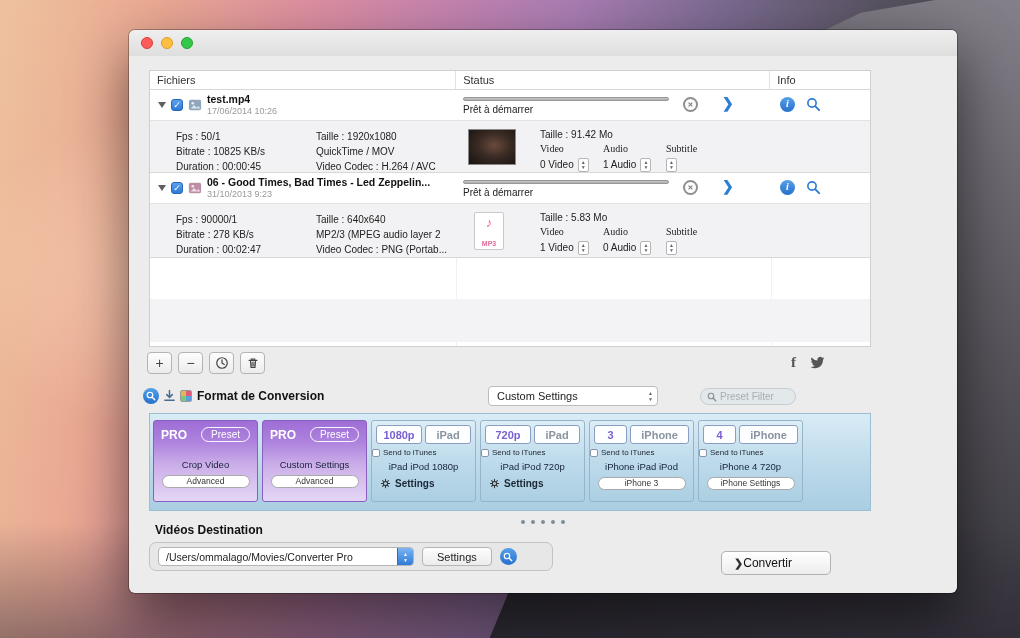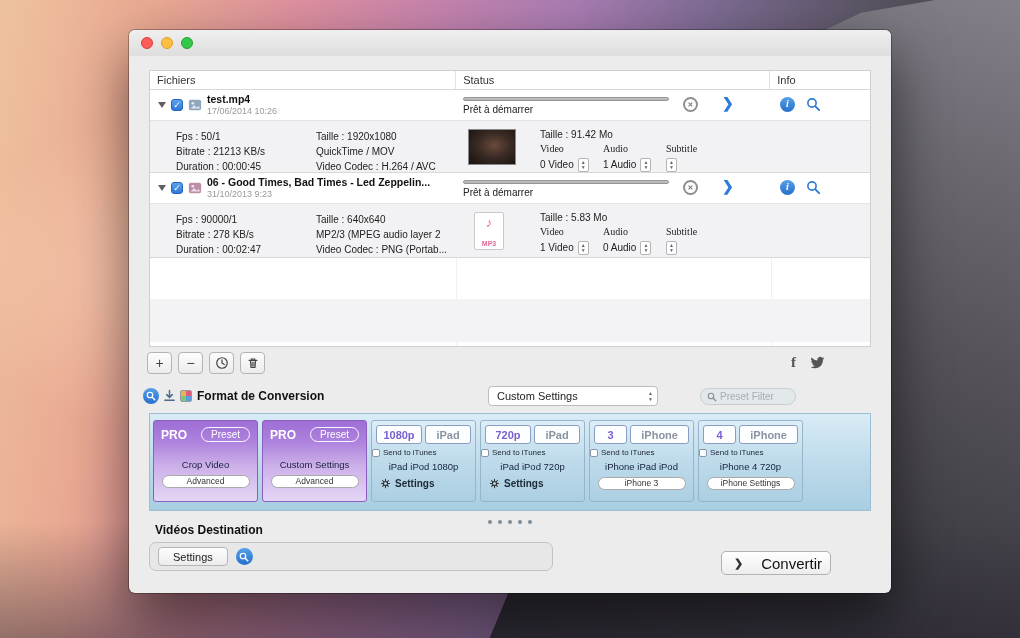--- a/index.html
+++ b/index.html
@@ -12,21 +12,21 @@
     background:linear-gradient(100deg,#eec29e 0%,#e9a892 14%,#dd8f9f 27%,#c583ae 39%,#a87cb2 51%,#7a6a90 64%,#57525f 78%,#3e3d44 92%,#333238 100%); }
   .bg-glow { position:absolute; left:-5%; top:18%; width:45%; height:50%;
     background:radial-gradient(ellipse at center,rgba(255,220,190,.55),rgba(255,220,190,0) 70%); }
   .mountain { position:absolute; right:0; top:0; width:52%; height:100%;
     background:linear-gradient(200deg,#84808a 0%,#6b6870 22%,#555259 45%,#403e45 70%,#2d2c31 100%);
     clip-path:polygon(100% 0,100% 100%,0 100%,7% 86%,14% 64%,22% 46%,31% 31%,42% 18%,55% 8%,70% 2%,84% 0); }
   .bg-bottom { position:absolute; left:0; bottom:0; width:100%; height:18%;
     background:linear-gradient(180deg,rgba(40,35,50,0),rgba(40,35,50,.45)); }
 
   
-  .window { position:absolute; left:129px; top:30px; width:762px; height:563px;
+  .window { position:absolute; left:129px; top:30px; width:828px; height:563px;
     background:#ececec; border-radius:6px;
     box-shadow:0 0 0 1px rgba(0,0,0,.28), 0 24px 55px rgba(0,0,0,.55); font-size:11px; color:#222; }
   .titlebar { position:absolute; left:0; top:0; width:100%; height:26px;
     background:linear-gradient(#efefef,#dedede); border-radius:6px 6px 0 0; }
   .tl { position:absolute; top:7px; width:12px; height:12px; border-radius:50%; }
   .tl.red { left:12px; background:#fc5b57; border:1px solid #da3e38; }
   .tl.yellow { left:32px; background:#fdbe41; border:1px solid #dfa023; }
   .tl.green { left:52px; background:#34c84a; border:1px solid #24a233; }
 
   
@@ -177,21 +177,21 @@
     border-radius:4px; font-size:11px; color:#222; padding:0 14px; cursor:pointer;
     font-family:"Liberation Sans",sans-serif; }
   .mini-circle { width:17px; height:17px; border-radius:50%;
     background:linear-gradient(#57a0e8,#2670cc); color:#fff; display:flex;
     align-items:center; justify-content:center; cursor:pointer; }
 
   .convert { position:absolute; left:592px; top:521px; width:110px; height:24px;
     background:linear-gradient(#ffffff,#ededed); border:1px solid #b2b2b2; border-radius:5px;
     display:flex; align-items:center; cursor:pointer; }
   .convert .chev { margin-left:12px; font-size:11px; font-weight:bold; color:#333; }
-  .convert .lbl { flex:1; text-align:right; font-size:15px; color:#111; margin-right:8px; }
+  .convert .lbl { flex:1; text-align:left; font-size:12px; color:#111; margin-right:8px; }
 </style>
 </head>
 <body>
 
 <div class="stage">
   <div class="bg"></div>
   <div class="bg-glow"></div>
   <div class="mountain"></div>
   <div class="bg-bottom"></div>
 
@@ -239,21 +239,21 @@
                 <circle cx="8" cy="8" r="5.5" fill="none" stroke="currentColor" stroke-width="2.2"></circle>
                 <line x1="12.5" y1="12.5" x2="17.5" y2="17.5" stroke="currentColor" stroke-width="2.6" stroke-linecap="round"></line>
               </svg>
           </span>
         </div>
       </div>
 
       <div class="details" style="top:49px; height:53px">
         <div class="dcol c1">
           <div>Fps : 50/1</div>
-          <div>Bitrate : 21213 KB/s</div>
+          <div>Bitrate : 10825 KB/s</div>
           <div>Duration : 00:00:45</div>
         </div>
         <div class="dcol c2">
           <div>Taille : 1920x1080</div>
           <div>QuickTime / MOV</div>
           <div>Video Codec : H.264 / AVC</div>
         </div>
         <div class="dmedia">
           <div class="thumb"></div>
         </div>
@@ -520,20 +520,27 @@
       </div>
 
     </div>
 
     <div class="dots">
       <span></span><span></span><span></span><span></span><span></span>
     </div>
 
     <div class="dest-title">Vidéos Destination</div>
     <div class="dest-bar">
+      <div class="dest-select">
+        <span>/Users/ommalago/Movies/Converter Pro</span>
+        <span class="blue-cap">
+            <span>▲</span>
+            <span>▼</span>
+          </span>
+      </div>
       <button class="btn">Settings</button>
       <span class="mini-circle">
         <svg viewBox="0 0 20 20" width="10" height="10">
             <circle cx="8" cy="8" r="5.5" fill="none" stroke="#fff" stroke-width="2.4"></circle>
             <line x1="12.5" y1="12.5" x2="17.5" y2="17.5" stroke="#fff" stroke-width="2.8" stroke-linecap="round"></line>
           </svg>
       </span>
     </div>
 
     <div class="convert">

